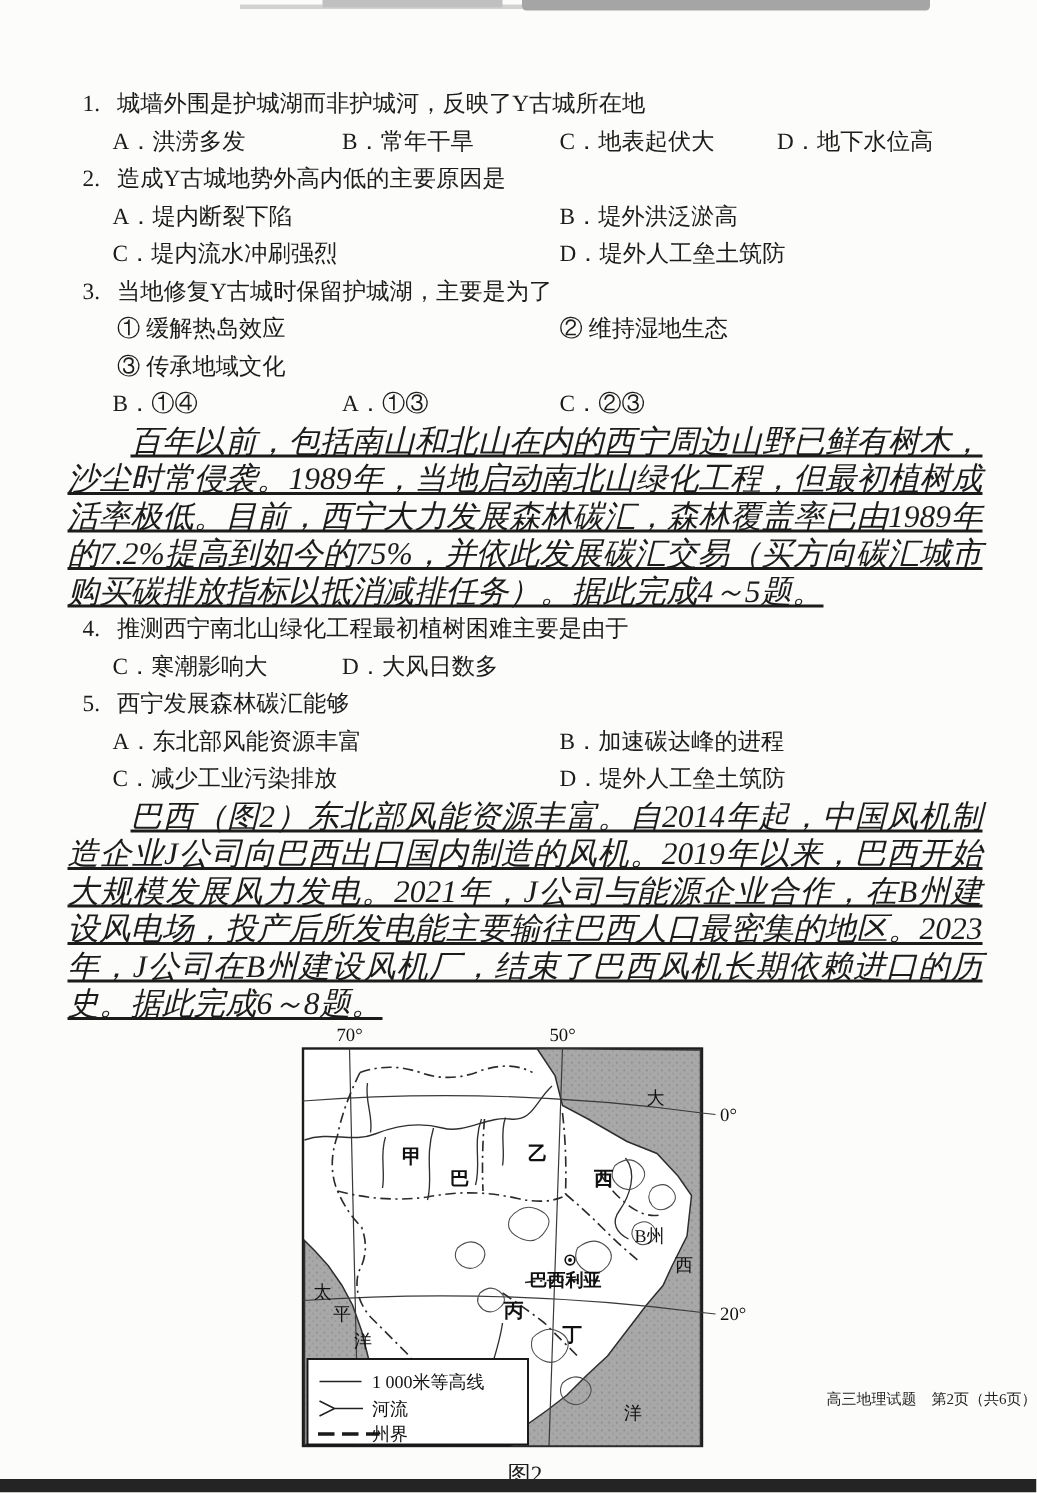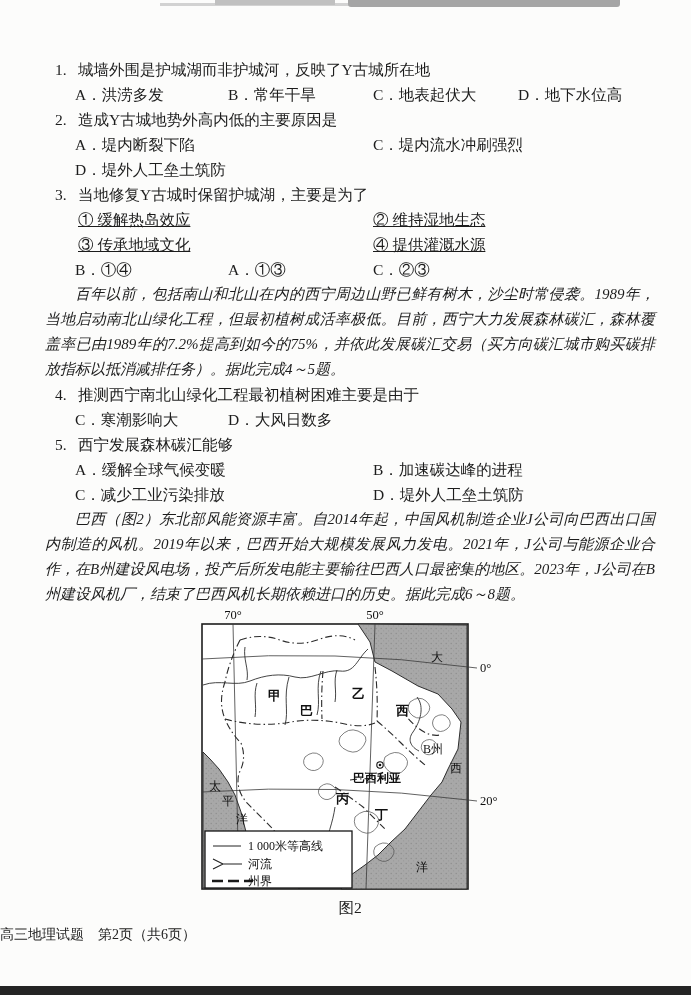--- a/index.html
+++ b/index.html
@@ -12,30 +12,30 @@
     overflow:hidden;
   }
   .content { position:absolute; top:57px; left:45px; width:610px; }
   .line { line-height:25px; font-size:15.5px; }
   .q { padding-left:10px; }
   .stem { display:flex; }
   .qnum { flex:0 0 23px; }
   .opts { margin-left:20px; display:grid; }
   .opts4 { grid-template-columns:153px 145px 145px auto; }
   .opts2 { grid-template-columns:298px auto; }
-  .subs  { margin-left:23px; display:grid; grid-template-columns:295px auto;text-decoration:underline; }
+  .subs  { margin-left:23px; display:grid; grid-template-columns:295px auto; }
   .passage {
-    font-size:15px; line-height:25px; text-indent:2em;
-    text-align:justify; font-style:italic;
+    font-size:21px; line-height:25px; text-indent:2em;
+    text-align:justify; font-style:italic;text-decoration:underline;
   }
   .figure { margin-left:140px; width:330px; }
   .figcaption { text-align:center; font-size:15.5px; line-height:22px; margin-top:-6px; }
   .footer {
     position:absolute; top:926px; left:0; width:100%;
-    text-align:left; font-size:14px; color:#222;
+    text-align:right; font-size:10px; color:#222;
   }
   .scan-top-1 { position:absolute; top:3px; left:160px; width:360px; height:3px; background:#d2d2d2; }
   .scan-top-2 { position:absolute; top:0;  left:215px; width:120px; height:5px; background:#c0c0c0; }
   .scan-top-3 { position:absolute; top:0;  left:348px; width:272px; height:7px; background:#a5a5a5; border-radius:0 0 3px 3px; }
   .scan-bottom { position:absolute; bottom:0; left:0; width:100%; height:9px; background:#242424; }
   
   .mt   { font-family:"Liberation Serif","DejaVu Serif",serif; font-size:13px; fill:#101010; }
   .mt-b { font-weight:bold; }
   .mt-s { font-size:12px; }
   .mt-coord { font-size:12.5px; fill:#101010; }
@@ -62,35 +62,35 @@
     </div>
   </div>
 
   <div class="q">
     <div class="stem line">
       <span class="qnum">2.</span>
       <span>造成Y古城地势外高内低的主要原因是</span>
     </div>
     <div class="opts opts2 line">
       <span>A．堤内断裂下陷</span>
+      <span>B．堤外洪泛淤高</span>
       <span>C．堤内流水冲刷强烈</span>
       <span>D．堤外人工垒土筑防</span>
     </div>
   </div>
 
   <div class="q">
     <div class="stem line">
       <span class="qnum">3.</span>
       <span>当地修复Y古城时保留护城湖，主要是为了</span>
     </div>
     <div class="subs line">
       <span>① 缓解热岛效应</span>
       <span>② 维持湿地生态</span>
       <span>③ 传承地域文化</span>
-      <span>④ 提供灌溉水源</span>
     </div>
     <div class="opts opts4 line">
       <span>B．①④</span>
       <span>A．①③</span>
       <span>C．②③</span>
     </div>
   </div>
 
   <p class="passage">百年以前，包括南山和北山在内的西宁周边山野已鲜有树木，沙尘时常侵袭。1989年，当地启动南北山绿化工程，但最初植树成活率极低。目前，西宁大力发展森林碳汇，森林覆盖率已由1989年的7.2%提高到如今的75%，并依此发展碳汇交易（买方向碳汇城市购买碳排放指标以抵消减排任务）。据此完成4～5题。</p>
 
@@ -104,21 +104,21 @@
       <span>D．大风日数多</span>
     </div>
   </div>
 
   <div class="q">
     <div class="stem line">
       <span class="qnum">5.</span>
       <span>西宁发展森林碳汇能够</span>
     </div>
     <div class="opts opts2 line">
-      <span>A．缓解全球气候变暖</span>
+      <span>A．东北部风能资源丰富</span>
       <span>B．加速碳达峰的进程</span>
       <span>C．减少工业污染排放</span>
       <span>D．堤外人工垒土筑防</span>
     </div>
   </div>
 
   <p class="passage">巴西（图2）东北部风能资源丰富。自2014年起，中国风机制造企业J公司向巴西出口国内制造的风机。2019年以来，巴西开始大规模发展风力发电。2021年，J公司与能源企业合作，在B州建设风电场，投产后所发电能主要输往巴西人口最密集的地区。2023年，J公司在B州建设风机厂，结束了巴西风机长期依赖进口的历史。据此完成6～8题。</p>
 
   <div class="figure">
     <svg viewBox="0 0 330 292" width="330" height="292">

